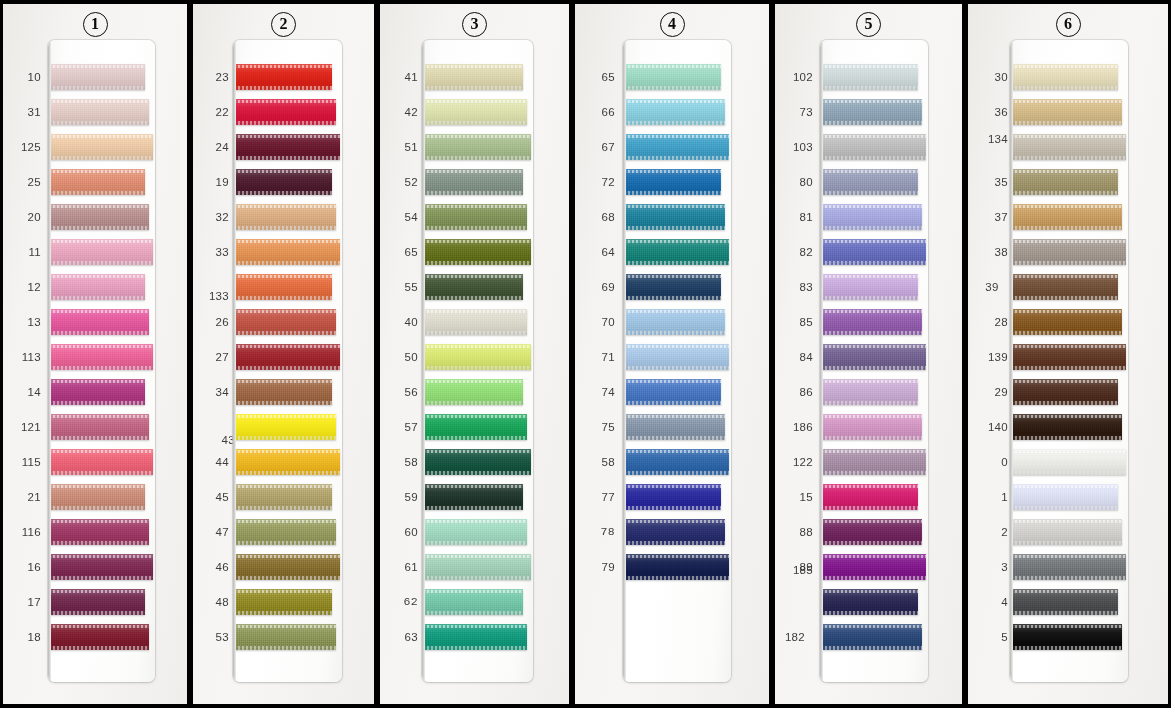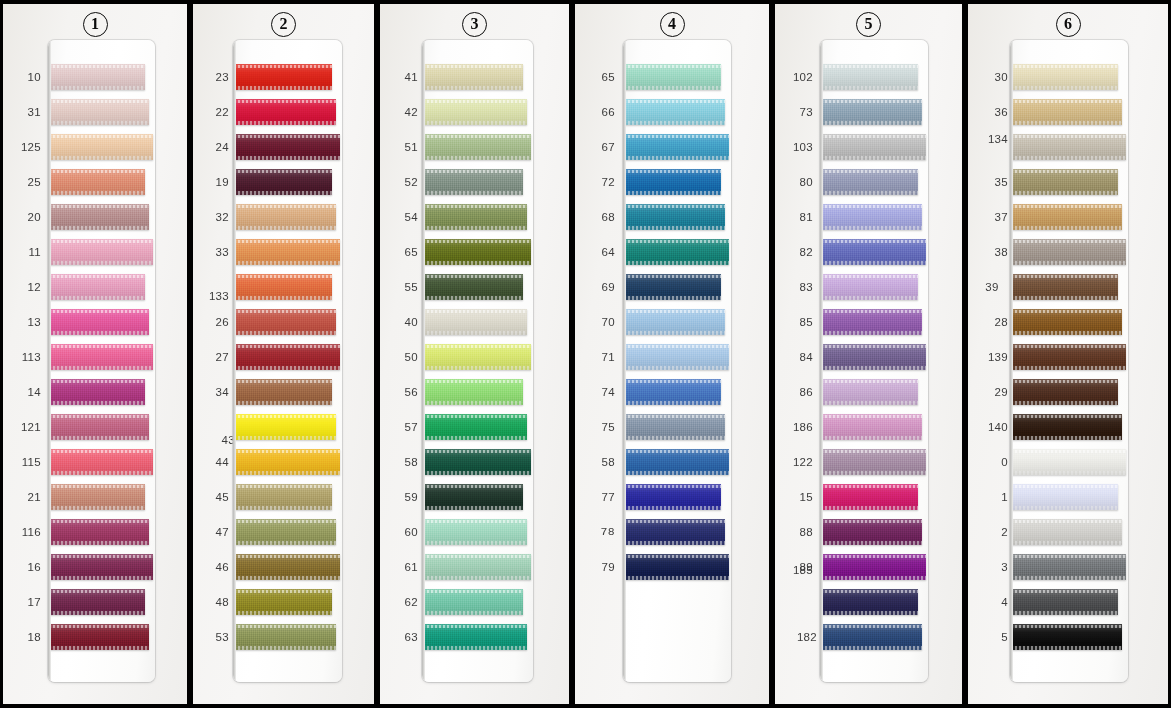--- a/index.html
+++ b/index.html
@@ -384,21 +384,21 @@
       <div class="label" style="left: 8px; width: 30px; top: 242px;">65</div>
       <div class="label" style="left: 8px; width: 30px; top: 277px;">55</div>
       <div class="label" style="left: 8px; width: 30px; top: 312px;">40</div>
       <div class="label" style="left: 8px; width: 30px; top: 347px;">50</div>
       <div class="label" style="left: 8px; width: 30px; top: 382px;">56</div>
       <div class="label" style="left: 8px; width: 30px; top: 417px;">57</div>
       <div class="label" style="left: 8px; width: 30px; top: 452px;">58</div>
       <div class="label" style="left: 8px; width: 30px; top: 487px;">59</div>
       <div class="label" style="left: 8px; width: 30px; top: 522px;">60</div>
       <div class="label" style="left: 8px; width: 30px; top: 557px;">61</div>
-      <div class="label" style="left: 8px; width: 30px; top: 592px;">62</div>
+      <div class="label" style="left: 8px; width: 30px; top: 592px; font-family: Liberation Mono, monospace;">62</div>
       <div class="label" style="left: 8px; width: 30px; top: 627px;">63</div>
       <div class="card" style="left: 42px; right: 36px;">
         <div class="swatch" title="41" style="top: 24px; height: 26px; right: 10px; background: rgb(221, 214, 172);">
           <div class="fabric"></div>
           <div class="edge-top"></div>
           <div class="edge-bot"></div>
           <div class="sheen"></div>
         </div>
         <div class="swatch" title="42" style="top: 59px; height: 26px; right: 6px; background: rgb(221, 227, 172);">
           <div class="fabric"></div>
@@ -625,21 +625,21 @@
       <div class="label" style="left: 8px; width: 30px; top: 277px;">83</div>
       <div class="label" style="left: 8px; width: 30px; top: 312px;">85</div>
       <div class="label" style="left: 8px; width: 30px; top: 347px;">84</div>
       <div class="label" style="left: 8px; width: 30px; top: 382px;">86</div>
       <div class="label" style="left: 8px; width: 30px; top: 417px;">186</div>
       <div class="label" style="left: 8px; width: 30px; top: 452px;">122</div>
       <div class="label" style="left: 8px; width: 30px; top: 487px;">15</div>
       <div class="label" style="left: 8px; width: 30px; top: 522px;">88</div>
       <div class="label" style="left: 8px; width: 30px; top: 557px;">89</div>
       <div class="label" style="left: 8px; width: 30px; top: 560px;">185</div>
-      <div class="label" style="left: 12px; width: 30px; top: 627px;">182</div>
+      <div class="label" style="left: 0; width: 30px; top: 627px;">182</div>
       <div class="card" style="left: 45px; right: 34px;">
         <div class="swatch" title="102" style="top: 24px; height: 26px; right: 10px; background: rgb(206, 217, 217);">
           <div class="fabric"></div>
           <div class="edge-top"></div>
           <div class="edge-bot"></div>
           <div class="sheen"></div>
         </div>
         <div class="swatch" title="73" style="top: 59px; height: 26px; right: 6px; background: rgb(139, 162, 180);">
           <div class="fabric"></div>
           <div class="edge-top"></div>

